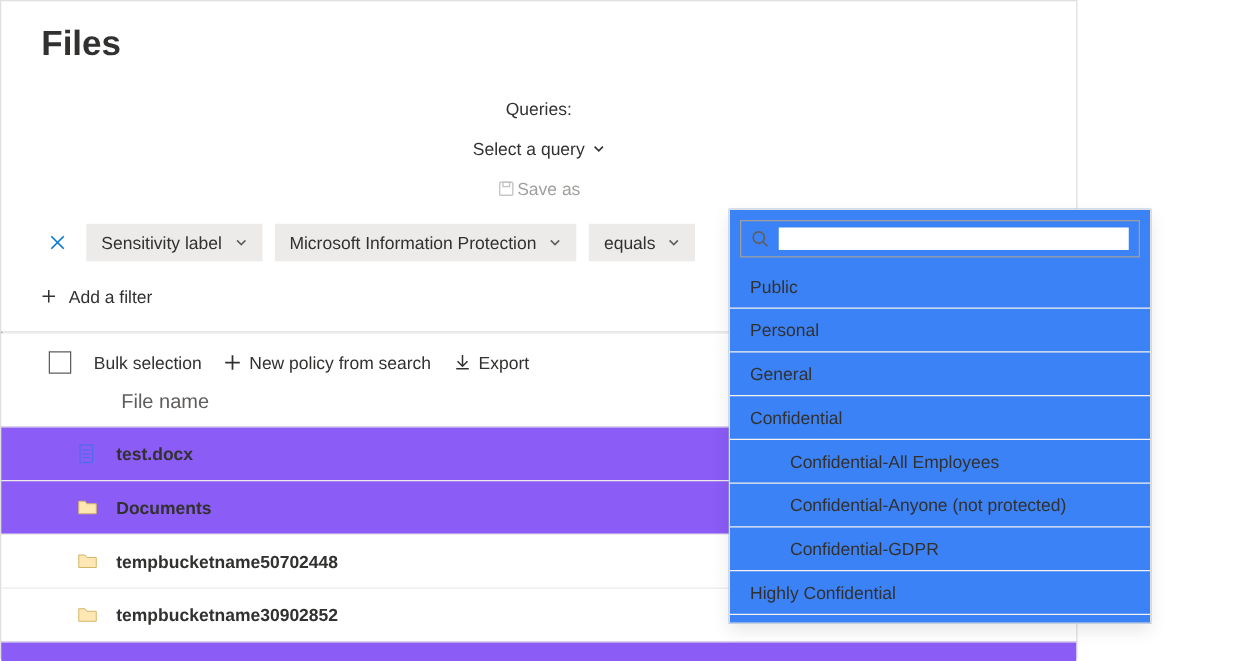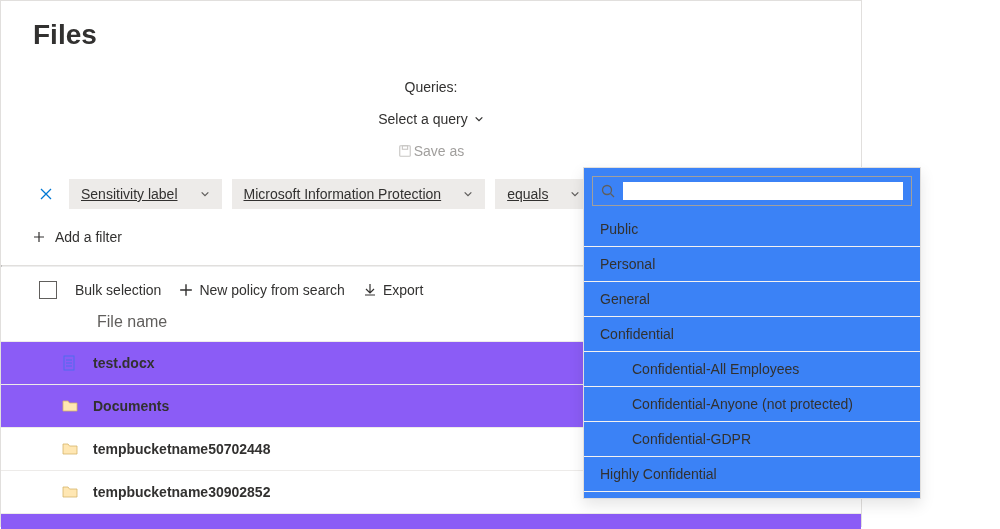--- a/index.html
+++ b/index.html
@@ -67,24 +67,23 @@
     display: flex; align-items: center; justify-content: center;
     color: #0078d4;
     cursor: pointer;
   }
   .filter-close svg { width: 14px; height: 14px; display:block; }
   .pill {
     background: #edebe9;
     padding: 7px 12px;
     display: inline-flex;
     align-items: center;
-    gap: 22px;
+    gap: 10px;
     cursor: pointer;
     color: #323130;
-    text-decoration: underline;
   }
   .pill .chev svg path { stroke: #605e5c; }
 
   .add-filter-row {
     display: flex;
     align-items: center;
     gap: 10px;
     color: #323130;
     cursor: pointer;
     margin-bottom: 20px;

